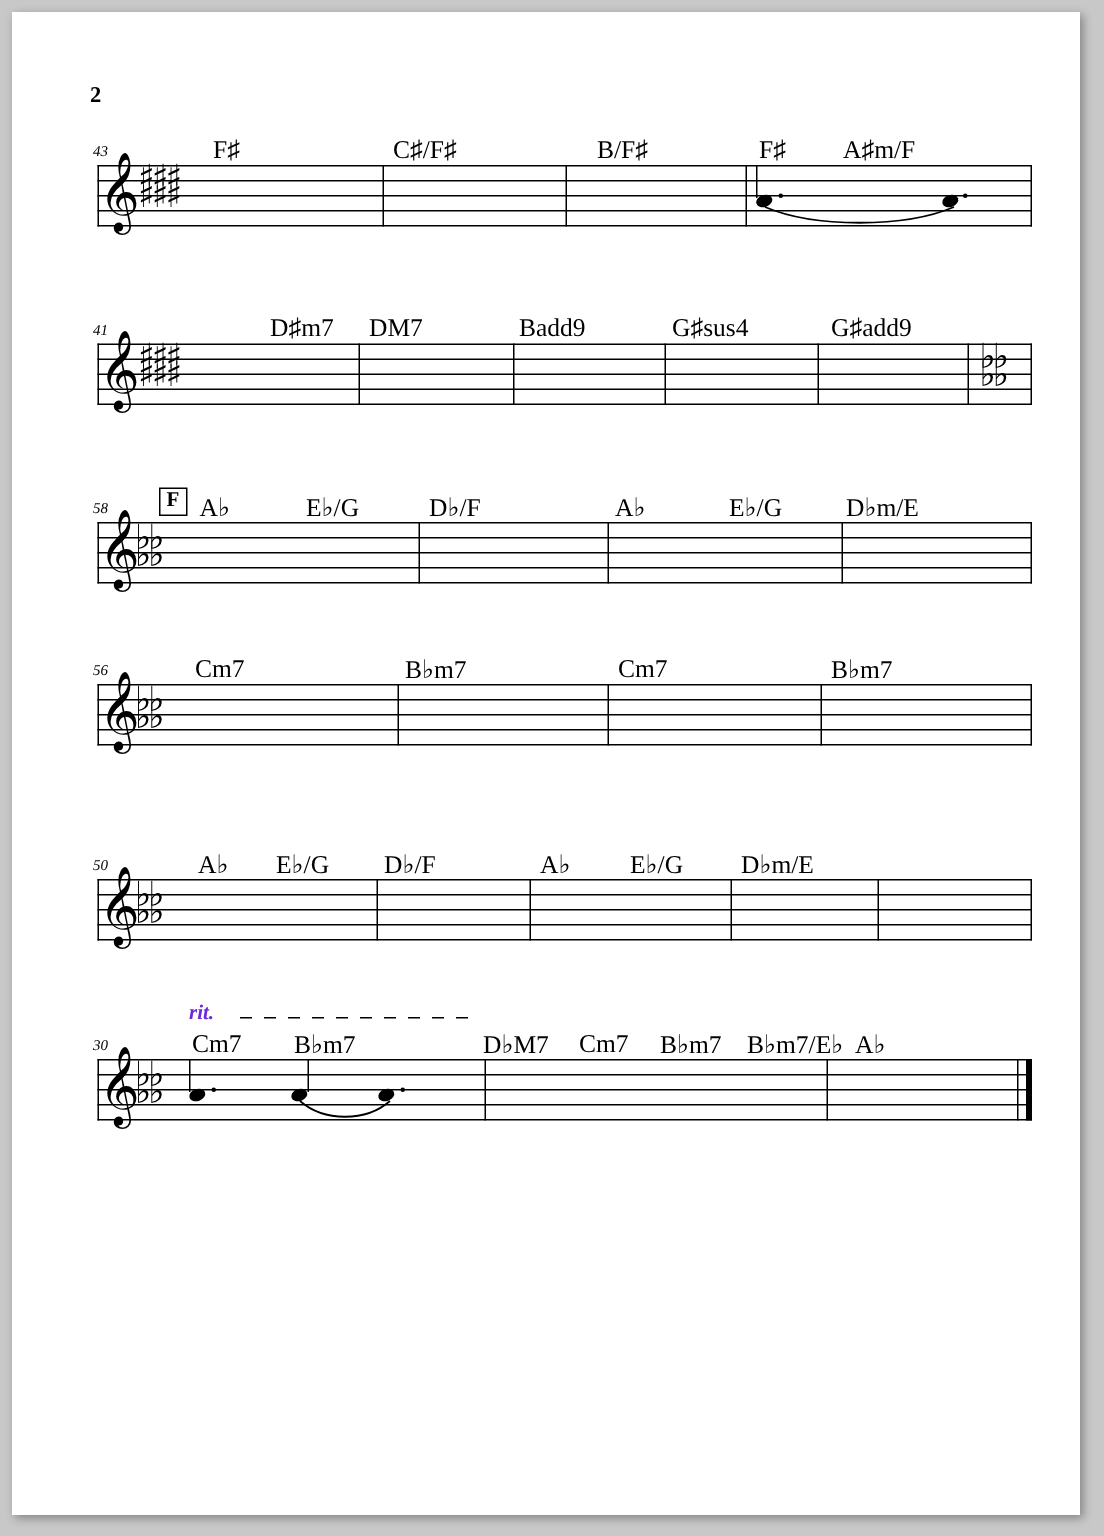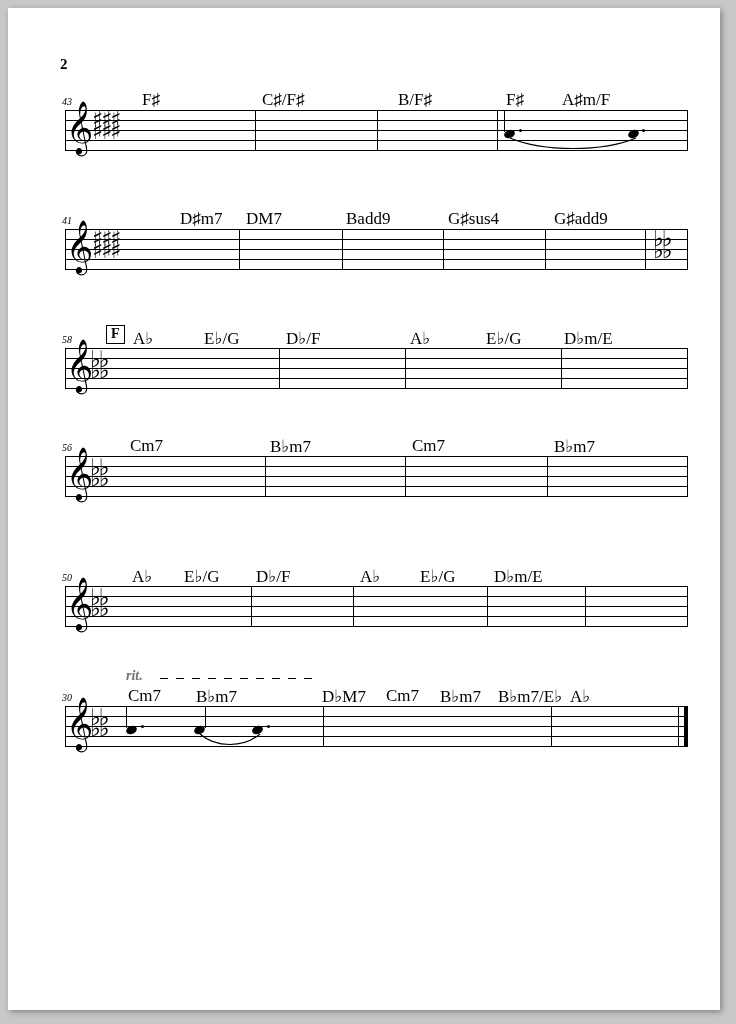--- a/index.html
+++ b/index.html
@@ -117,21 +117,21 @@
     padding: 0px 4px 1px 4px;
     line-height: 1.15;
     color: #000;
   }
   .rit {
     position: absolute;
     font-size: 14px;
     font-weight: bold;
     font-style: italic;
     font-family: "Liberation Serif", serif;
-    color: #737373;
+    color: #6d28d9;
   }
   .dashes {
     position: absolute;
     height: 1.4px;
     background: repeating-linear-gradient(to right, #000 0px, #000 8px, transparent 8px, transparent 16px);
   }
   .notehead {
     position: absolute;
     width: 11px;
     height: 8px;

